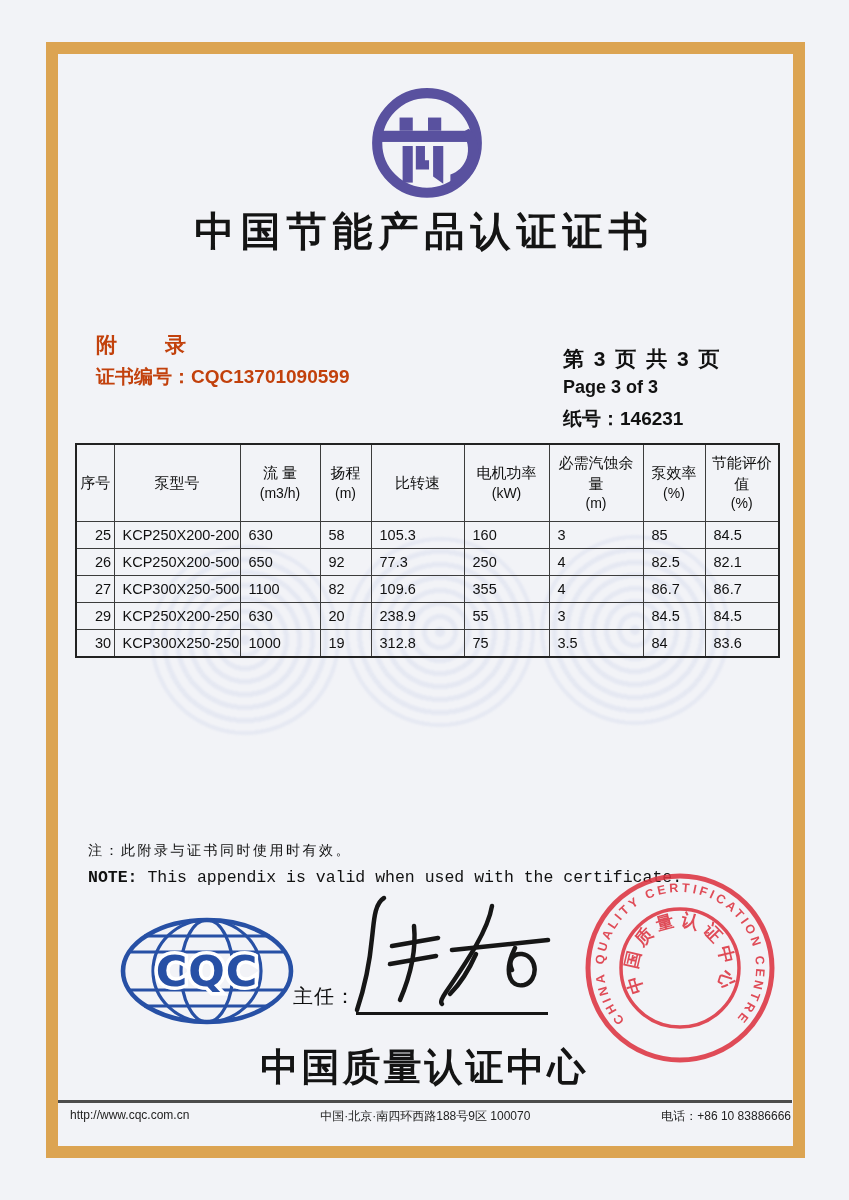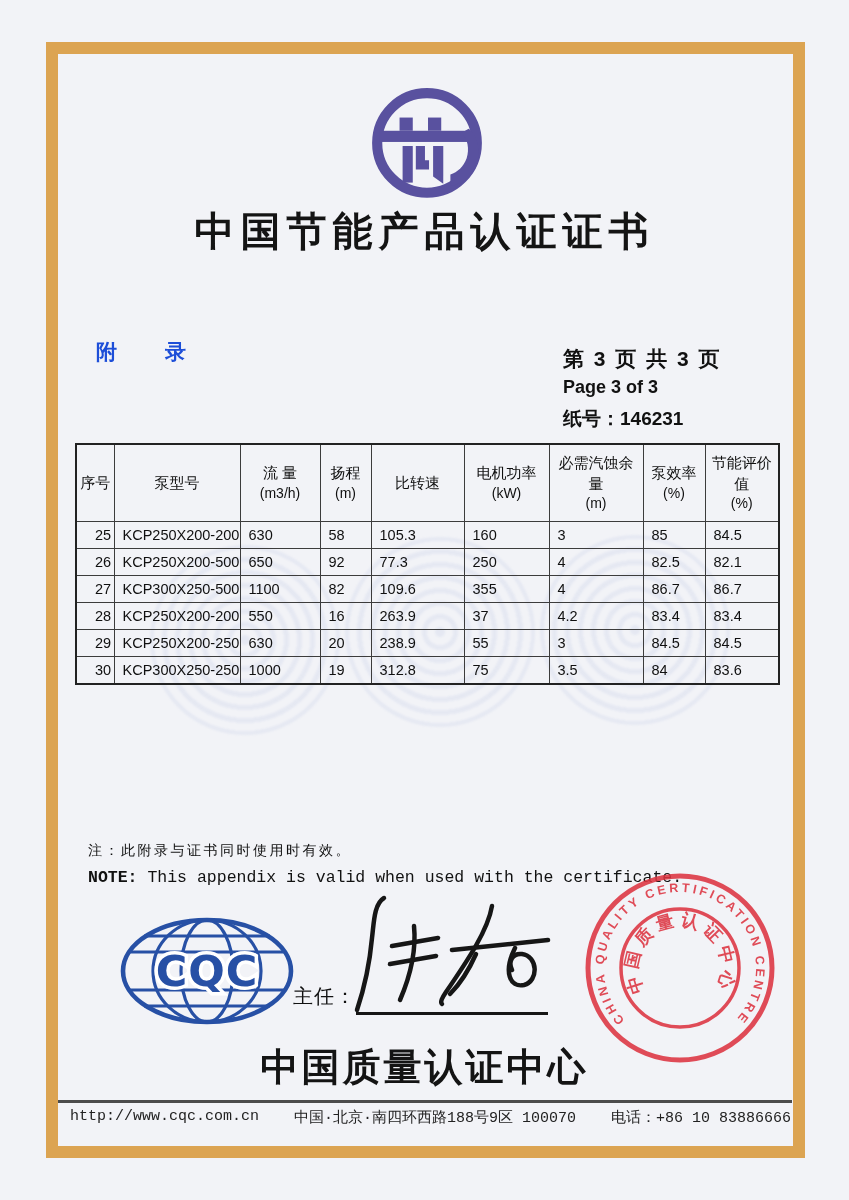--- a/index.html
+++ b/index.html
@@ -40,21 +40,21 @@
   .emblem{position:absolute;left:366px;top:84px;width:122px;height:122px;z-index:2;}
   .emblem .pp{fill:var(--purple);}
   .emblem .ring{fill:none;stroke:var(--purple);stroke-width:10;}
 
   .title{
     position:absolute;left:0;right:0;top:204px;margin:0;
     text-align:center;font-size:40px;font-weight:700;
     letter-spacing:6px;color:#141414;z-index:2;
   }
 
-  .meta-left{position:absolute;left:96px;top:331px;z-index:2;color:#1d4ed8;margin-top:7px;}
+  .meta-left{position:absolute;left:96px;top:331px;z-index:2;color:#c2410c;}
   .meta-right{position:absolute;left:563px;top:345px;z-index:2;color:#111;}
   .m-cn{font-size:21px;font-weight:700;letter-spacing:2px;line-height:28px;}
   .m-en{font-size:18px;font-weight:700;line-height:28px;}
   .m-no{font-size:19px;font-weight:700;margin-top:4px;line-height:28px;}
 
   table.spec{
     position:absolute;left:75px;top:443px;width:703px;
     border-collapse:collapse;table-layout:fixed;z-index:1;
     background:transparent;color:#101010;
   }
@@ -107,21 +107,21 @@
   .stamp .cn{font-size:17.5px;font-weight:700;letter-spacing:5px;}
 
   .orgname{
     position:absolute;left:0;right:0;top:1042px;text-align:center;
     font-size:38px;font-weight:700;letter-spacing:3px;color:#141414;z-index:2;
   }
   .divider{position:absolute;left:58px;top:1100px;width:734px;height:2.5px;background:#4c4c4c;z-index:2;}
   .footer{
     position:absolute;left:0;right:0;top:1108px;z-index:2;
     display:flex;justify-content:space-between;
-    padding:0 58px 0 70px;font-size:15px;color:#222;font-family:Liberation Mono, monospace;
+    padding:0 58px 0 70px;font-size:12px;color:#222;
   }
 </style>
 </head>
 <body>
 
 <div class="page">
 
   <div class="frame"></div>
 
   <div class="wm wm1"></div>
@@ -136,20 +136,21 @@
     <path class="pp" d="M 101,44 C 112,53 115,73 105,87 C 100,94 92,99 83,100 L 83,89 C 90,87 96,81 99,73 C 102,64 100,54 94,48 Z"></path>
     <rect class="pp" x="36" y="61" width="10" height="36"></rect>
     <path class="pp" d="M 49,61 L 58,61 L 58,75 L 62,75 L 62,84 L 49,84 Z"></path>
     <path class="pp" d="M 66,61 L 76,61 L 76,98 L 66,91 Z"></path>
   </svg>
 
   <h1 class="title">中国节能产品认证证书</h1>
 
   <div class="meta-left">
     <div class="m-cn">附　　录</div>
+    <div class="m-no"><span>证书编号：</span><span>CQC13701090599</span></div>
   </div>
 
   <div class="meta-right">
     <div class="m-cn">第 3 页 共 3 页</div>
     <div class="m-en">Page 3 of 3</div>
     <div class="m-no"><span>纸号：</span><span>146231</span></div>
   </div>
 
   <table class="spec">
     <colgroup>
@@ -228,31 +229,20 @@
           <td>KCP300X250-500</td>
           <td>1100</td>
           <td>82</td>
           <td>109.6</td>
           <td>355</td>
           <td>4</td>
           <td>86.7</td>
           <td>86.7</td>
         </tr>
         <tr>
-          <td class="num">28</td>
-          <td>KCP250X200-200</td>
-          <td>550</td>
-          <td>16</td>
-          <td>263.9</td>
-          <td>37</td>
-          <td>4.2</td>
-          <td>83.4</td>
-          <td>83.4</td>
-        </tr>
-        <tr>
           <td class="num">29</td>
           <td>KCP250X200-250</td>
           <td>630</td>
           <td>20</td>
           <td>238.9</td>
           <td>55</td>
           <td>3</td>
           <td>84.5</td>
           <td>84.5</td>
         </tr>

